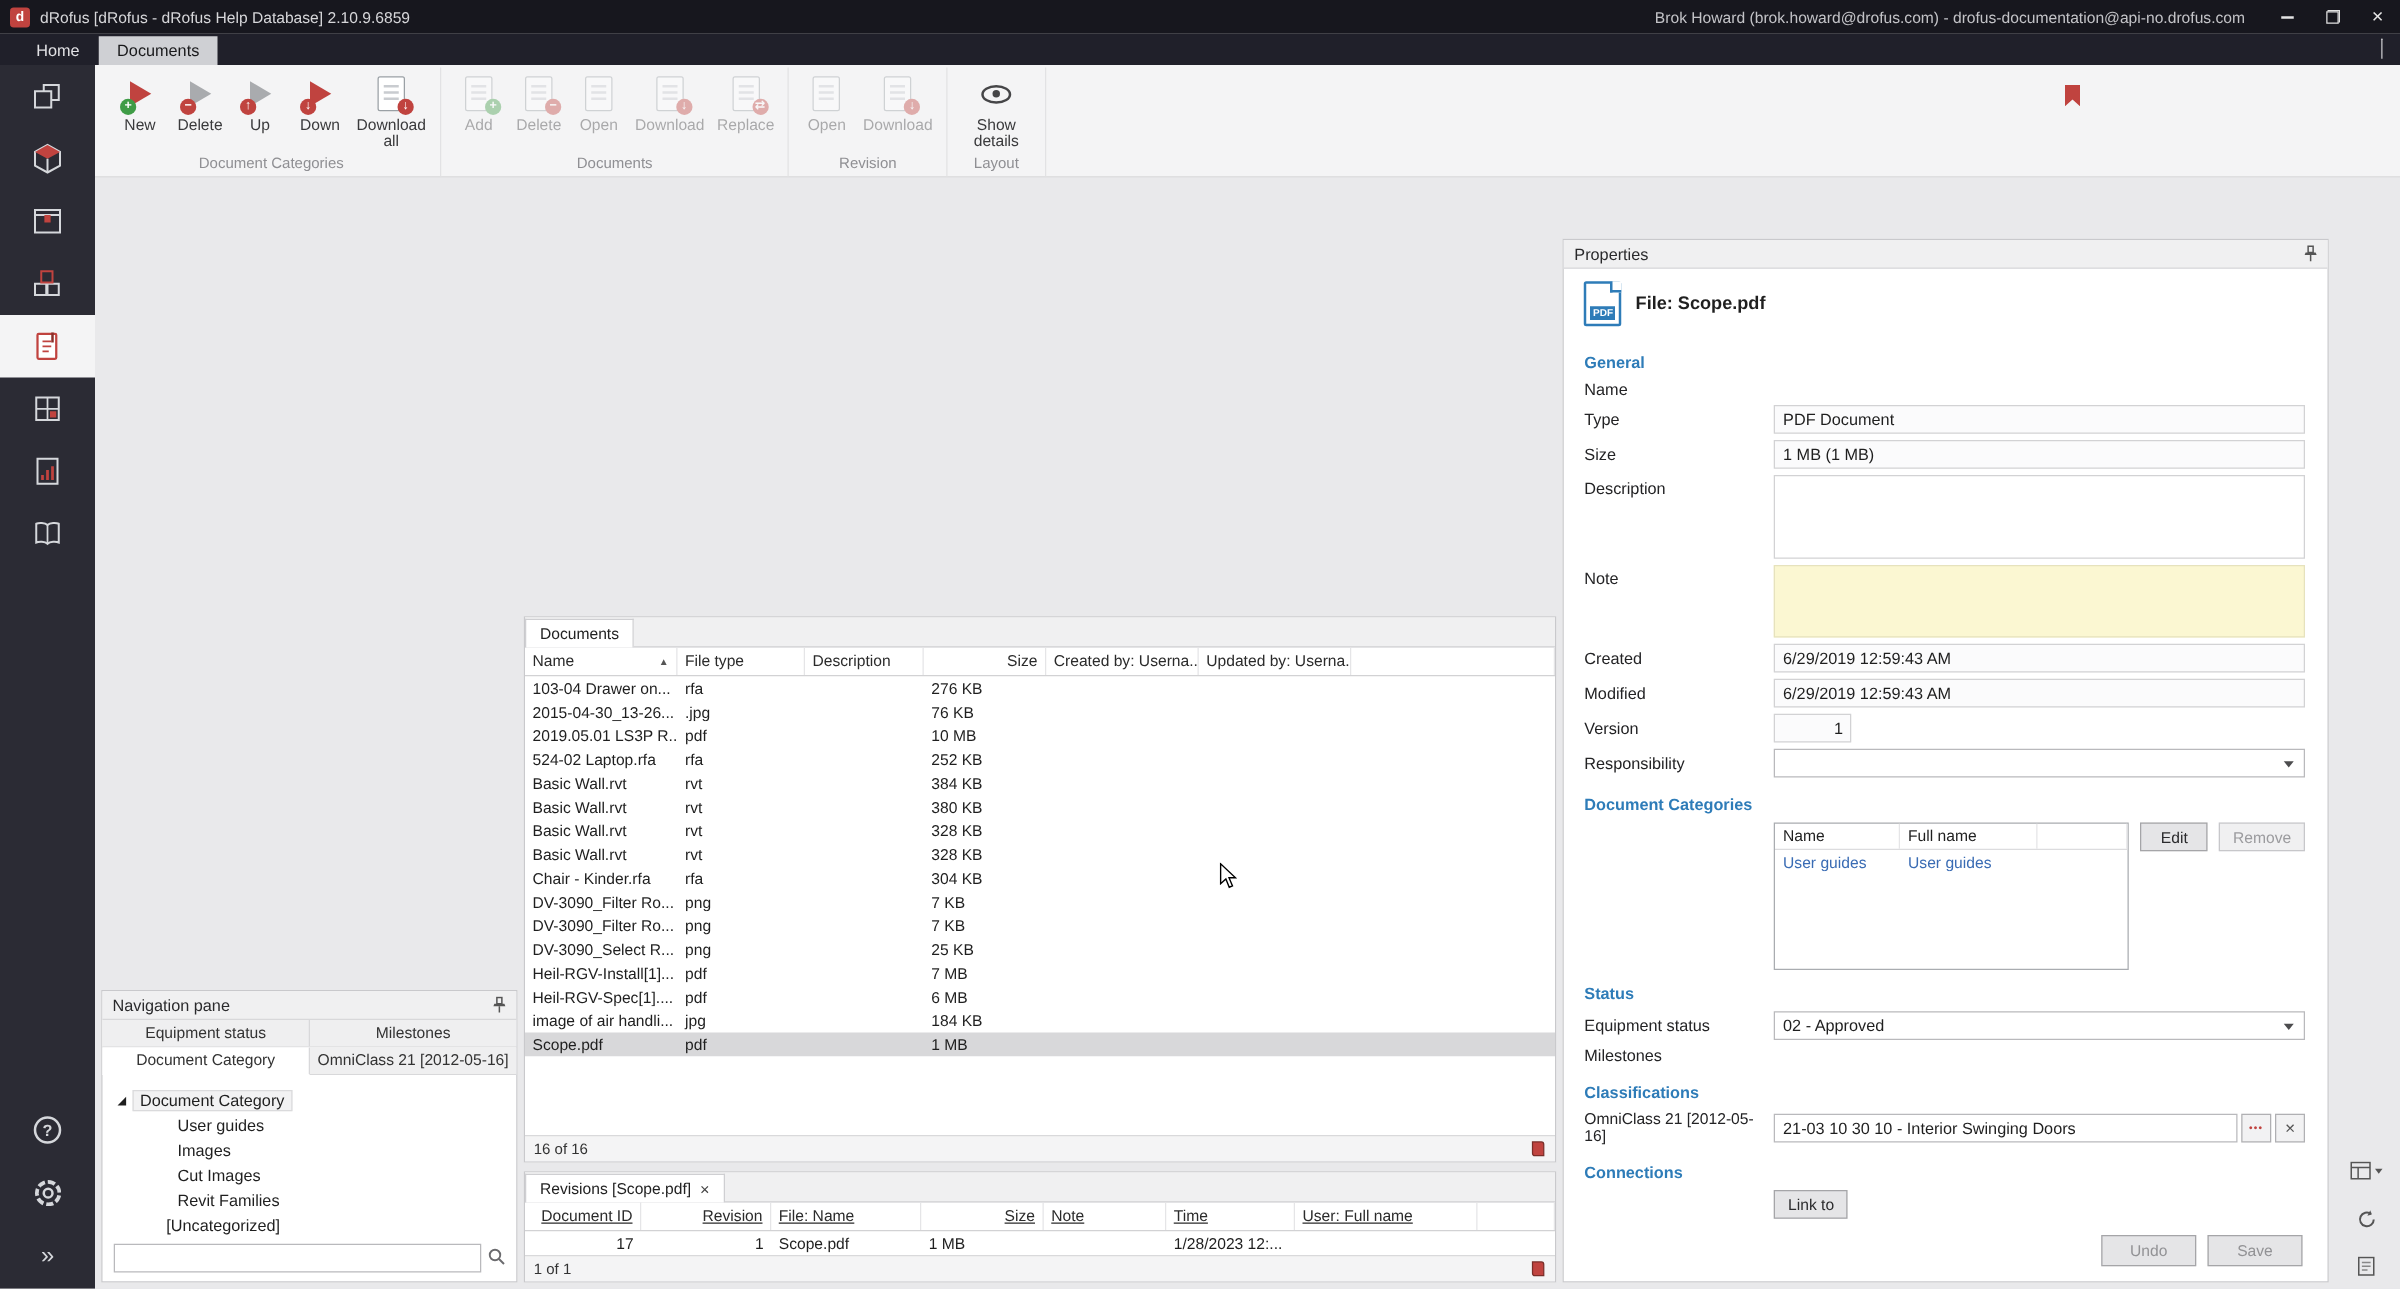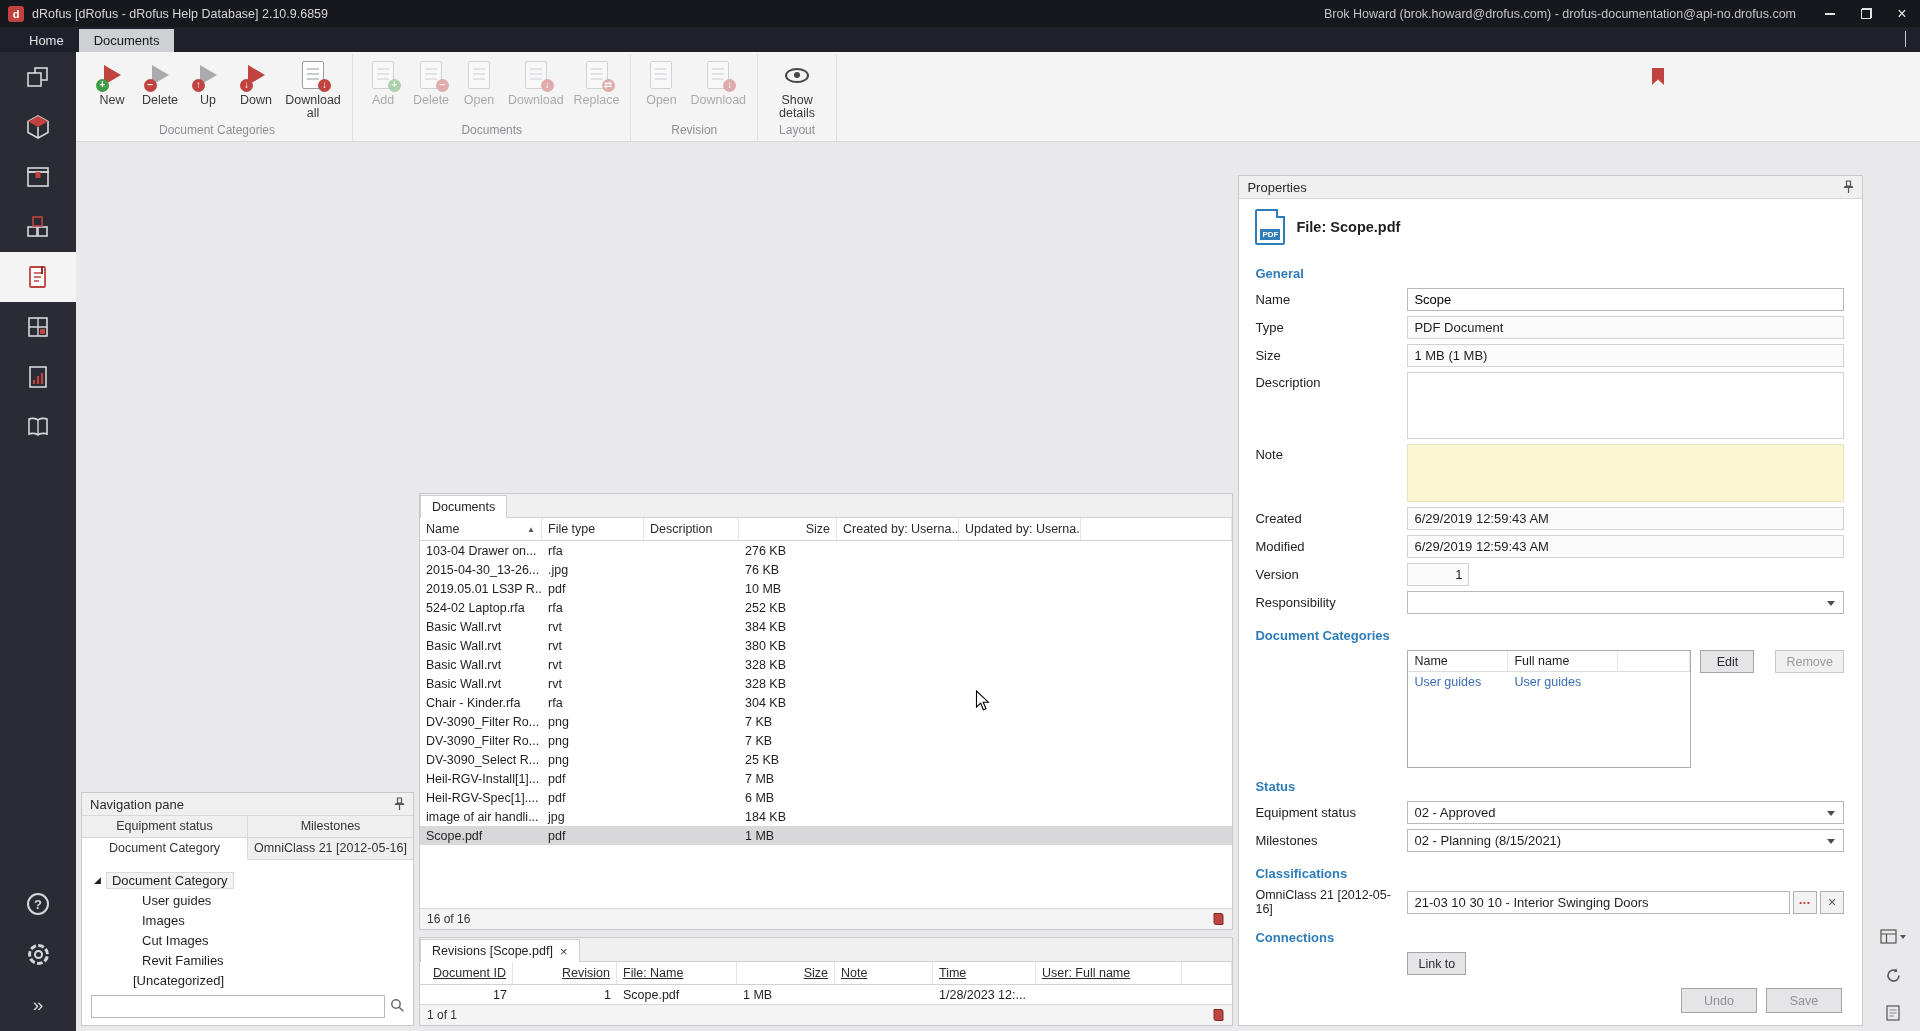--- a/index.html
+++ b/index.html
@@ -141,21 +141,21 @@
   .dcwrap { display:flex; align-items:flex-start; margin-bottom:2px; }
   .dcspacer { flex:0 0 152px; }
   .dclist { flex:0 0 284px; height:118px; border:1px solid #a9acb0; background:#fff; display:flex; flex-direction:column; font-size:12.5px; }
   .dchead { display:grid; grid-template-columns:100px 110px 1fr; flex:0 0 21px; border-bottom:1px solid #dcdcde; }
   .dchead .hcell { border-right:1px solid #e5e5e7; }
   .dcrow { display:grid; grid-template-columns:100px 110px 1fr; height:20px; align-items:center; }
   .dcrow .tcell { color:var(--link); }
   .dcbtns { display:flex; flex-direction:row; gap:9px; margin-left:9px; }
   .btn { min-width:54px; height:23px; border:1px solid #a5a5a8; background:#e5e5e7; color:#2b2b2d; font-size:12.5px;
          display:flex; align-items:center; justify-content:center; padding:0 10px; }
-  .btn.disabled { color:#9b9b9e; border-color:#c7c7ca; background:#f0f0f1;margin-left:12px; }
+  .btn.disabled { color:#9b9b9e; border-color:#c7c7ca; background:#f0f0f1; }
   .sqbtn { width:24px; height:23px; border:1px solid #b0b0b3; background:#f2f2f3; margin-left:3px;
            display:flex; align-items:center; justify-content:center; }
   .ellipsis-red { color:var(--accent); font-size:8px; letter-spacing:1px; font-weight:bold; }
   .xglyph { font-size:14px; color:#555; line-height:1; }
   .props-footer { margin-top:auto; display:flex; justify-content:flex-end; gap:9px; padding:8px 2px 4px 0; }
   .props-footer .btn { min-width:76px; height:25px; color:#929295; }
 
   
   .rightrail { flex:0 0 50px; display:flex; flex-direction:column; align-items:center; padding-top:12px; gap:12px; background:#e9e9eb; }
   .rr-item { width:32px; height:26px; display:flex; align-items:center; justify-content:center; gap:2px; }
@@ -688,23 +688,20 @@
               <span class="pdficon">
                   <span class="pdffold"></span>
                   <span class="pdftext">PDF</span>
                 </span>
               <span class="file-title">File: Scope.pdf</span>
             </div>
 
             <div class="sec-label" style="margin-top:13px">General</div>
             <div class="frow">
               <span class="flabel">Name</span>
-              <span class="fctl">
-                  <input class="tbox" style="font-family: inherit; outline: none;" value="Scope">
-                </span>
             </div>
             <div class="frow">
               <span class="flabel">Type</span>
               <span class="fctl">
                   <span class="tbox ro">PDF Document</span>
                 </span>
             </div>
             <div class="frow">
               <span class="flabel">Size</span>
               <span class="fctl">
@@ -771,23 +768,20 @@
 
             <div class="sec-label">Status</div>
             <div class="frow">
               <span class="flabel">Equipment status</span>
               <span class="fctl">
                   <span class="tbox dropdown">02 - Approved</span>
                 </span>
             </div>
             <div class="frow">
               <span class="flabel">Milestones</span>
-              <span class="fctl">
-                  <span class="tbox dropdown">02 - Planning (8/15/2021)</span>
-                </span>
             </div>
 
             <div class="sec-label">Classifications</div>
             <div class="frow">
               <span class="flabel" style="font-size:12.5px">OmniClass 21 [2012-05-16]</span>
               <span class="fctl">
                 <span class="tbox">21-03 10 30 10 - Interior Swinging Doors</span>
                 <span class="sqbtn">
                     <span class="ellipsis-red">•••</span>
                   </span>

